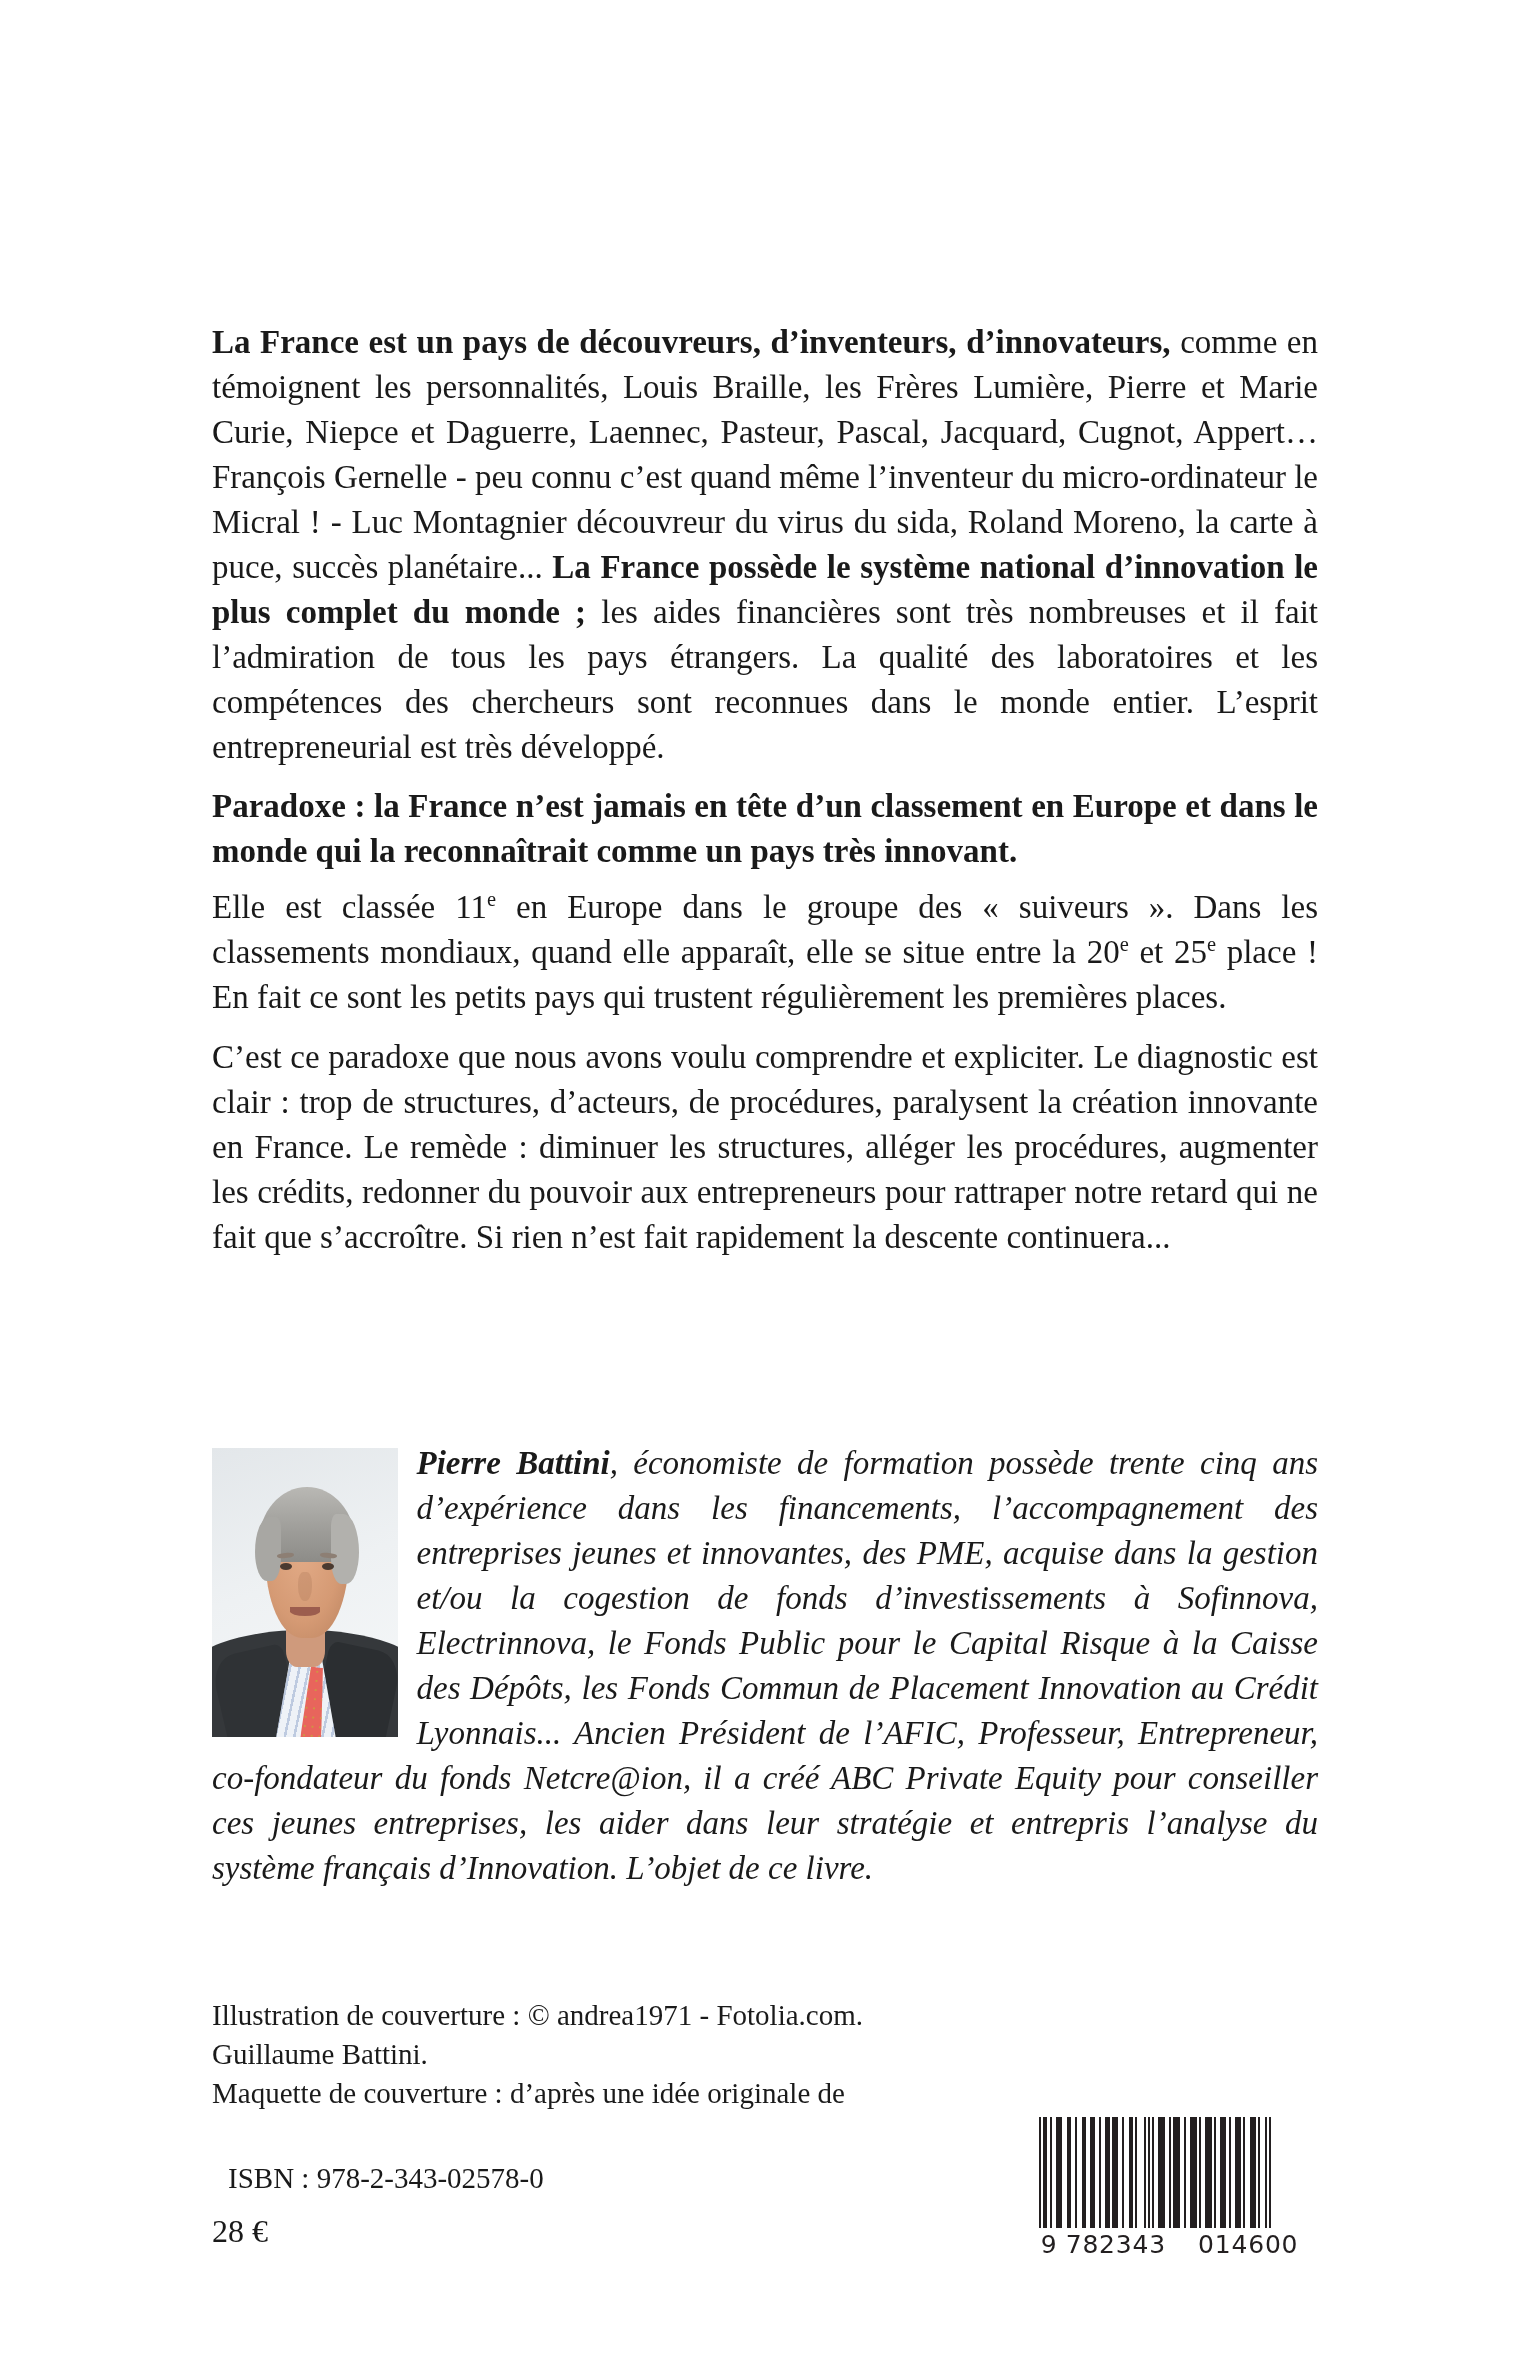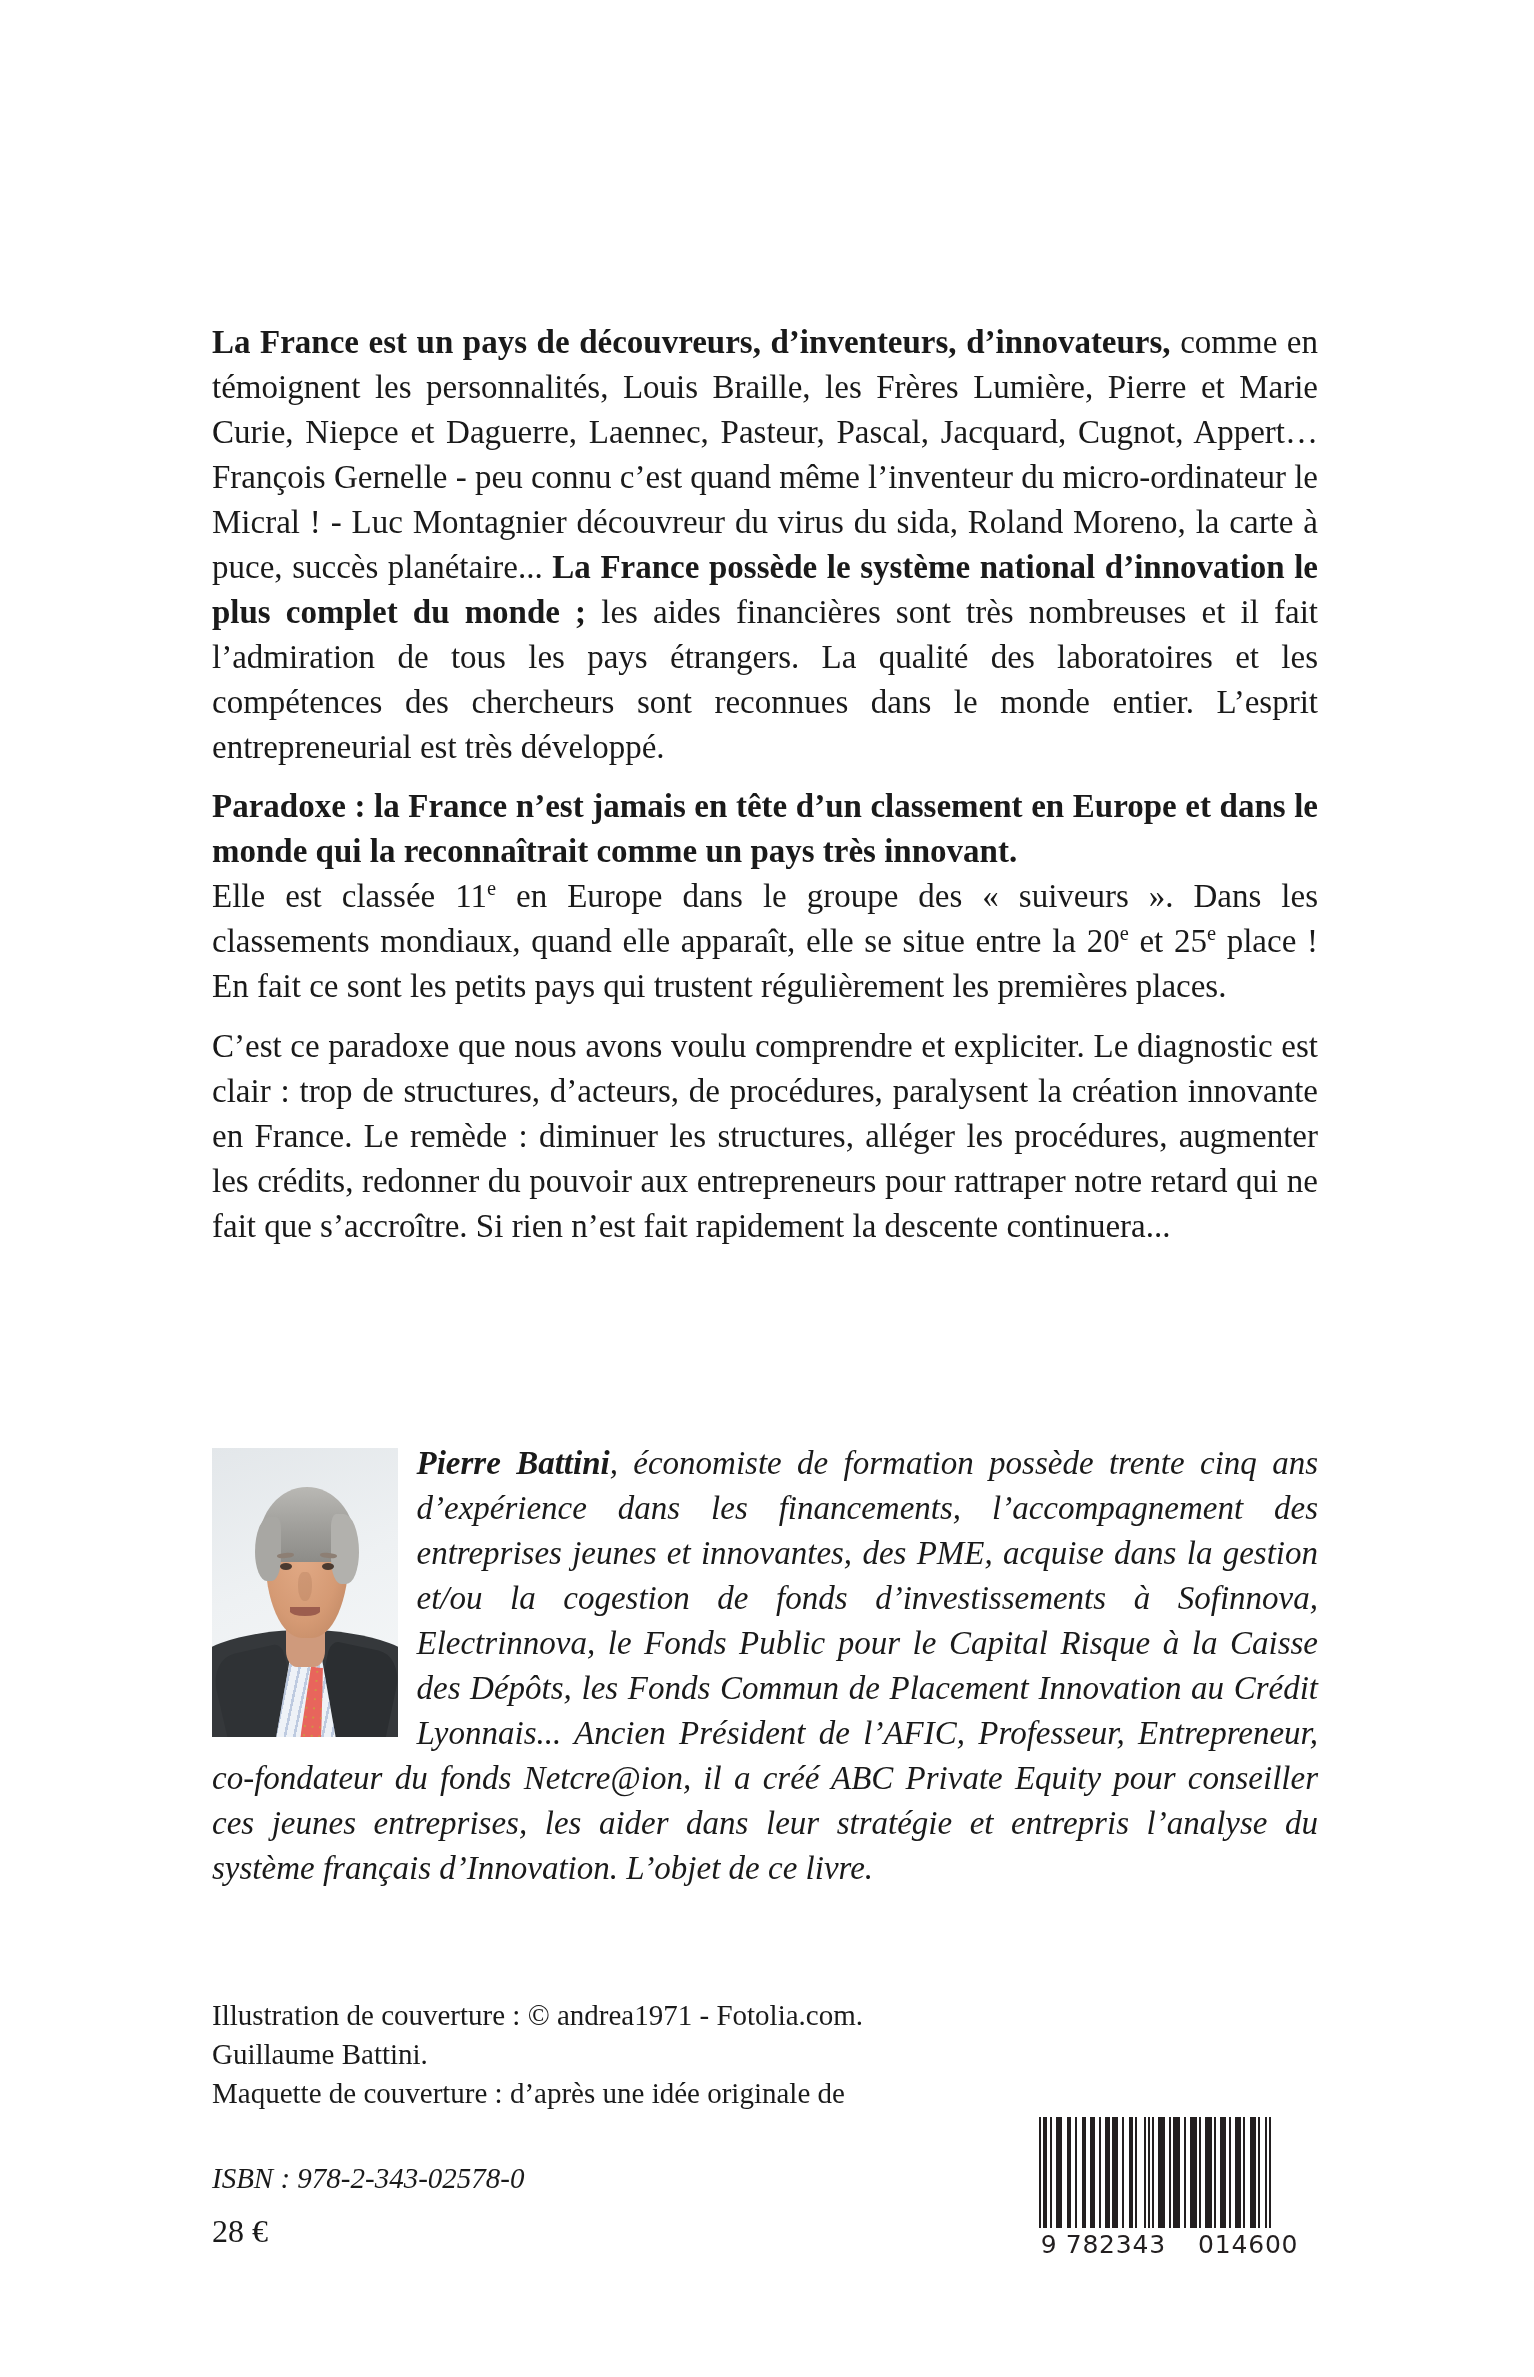--- a/index.html
+++ b/index.html
@@ -63,21 +63,21 @@
   .para {
     font-family: "Liberation Serif", serif;
     font-size: 33px;
     line-height: 45px;
     text-align: justify;
     text-justify: inter-word;
     margin: 0 0 14.3px 0;
     color: #1a1a1a;
     hyphens: none;
   }
-  .para.tight { margin-bottom: 0; }
+  .para.tight { margin-bottom: 11px; }
   .para b, .para strong {
     font-weight: 700;
   }
   .para sup {
     font-size: 0.62em;
     vertical-align: super;
     line-height: 0;
   }
 
   
@@ -285,27 +285,26 @@
   .colophon-line {
     font-family: "Liberation Serif", serif;
     font-size: 29px;
     line-height: 39px;
     margin: 0;
     color: #1a1a1a;
     text-align: left;
   }
   .isbn-line {
     position: absolute;
-    left: 212px;
+    left: 228px;
     top: 2159px;
     font-family: "Liberation Serif", serif;
     font-size: 29px;
     line-height: 39px;
     color: #1a1a1a;
-    font-style: italic;
   }
   .price-line {
     position: absolute;
     left: 212px;
     top: 2212px;
     font-family: "Liberation Serif", serif;
     font-size: 32px;
     line-height: 39px;
     color: #1a1a1a;
   }

